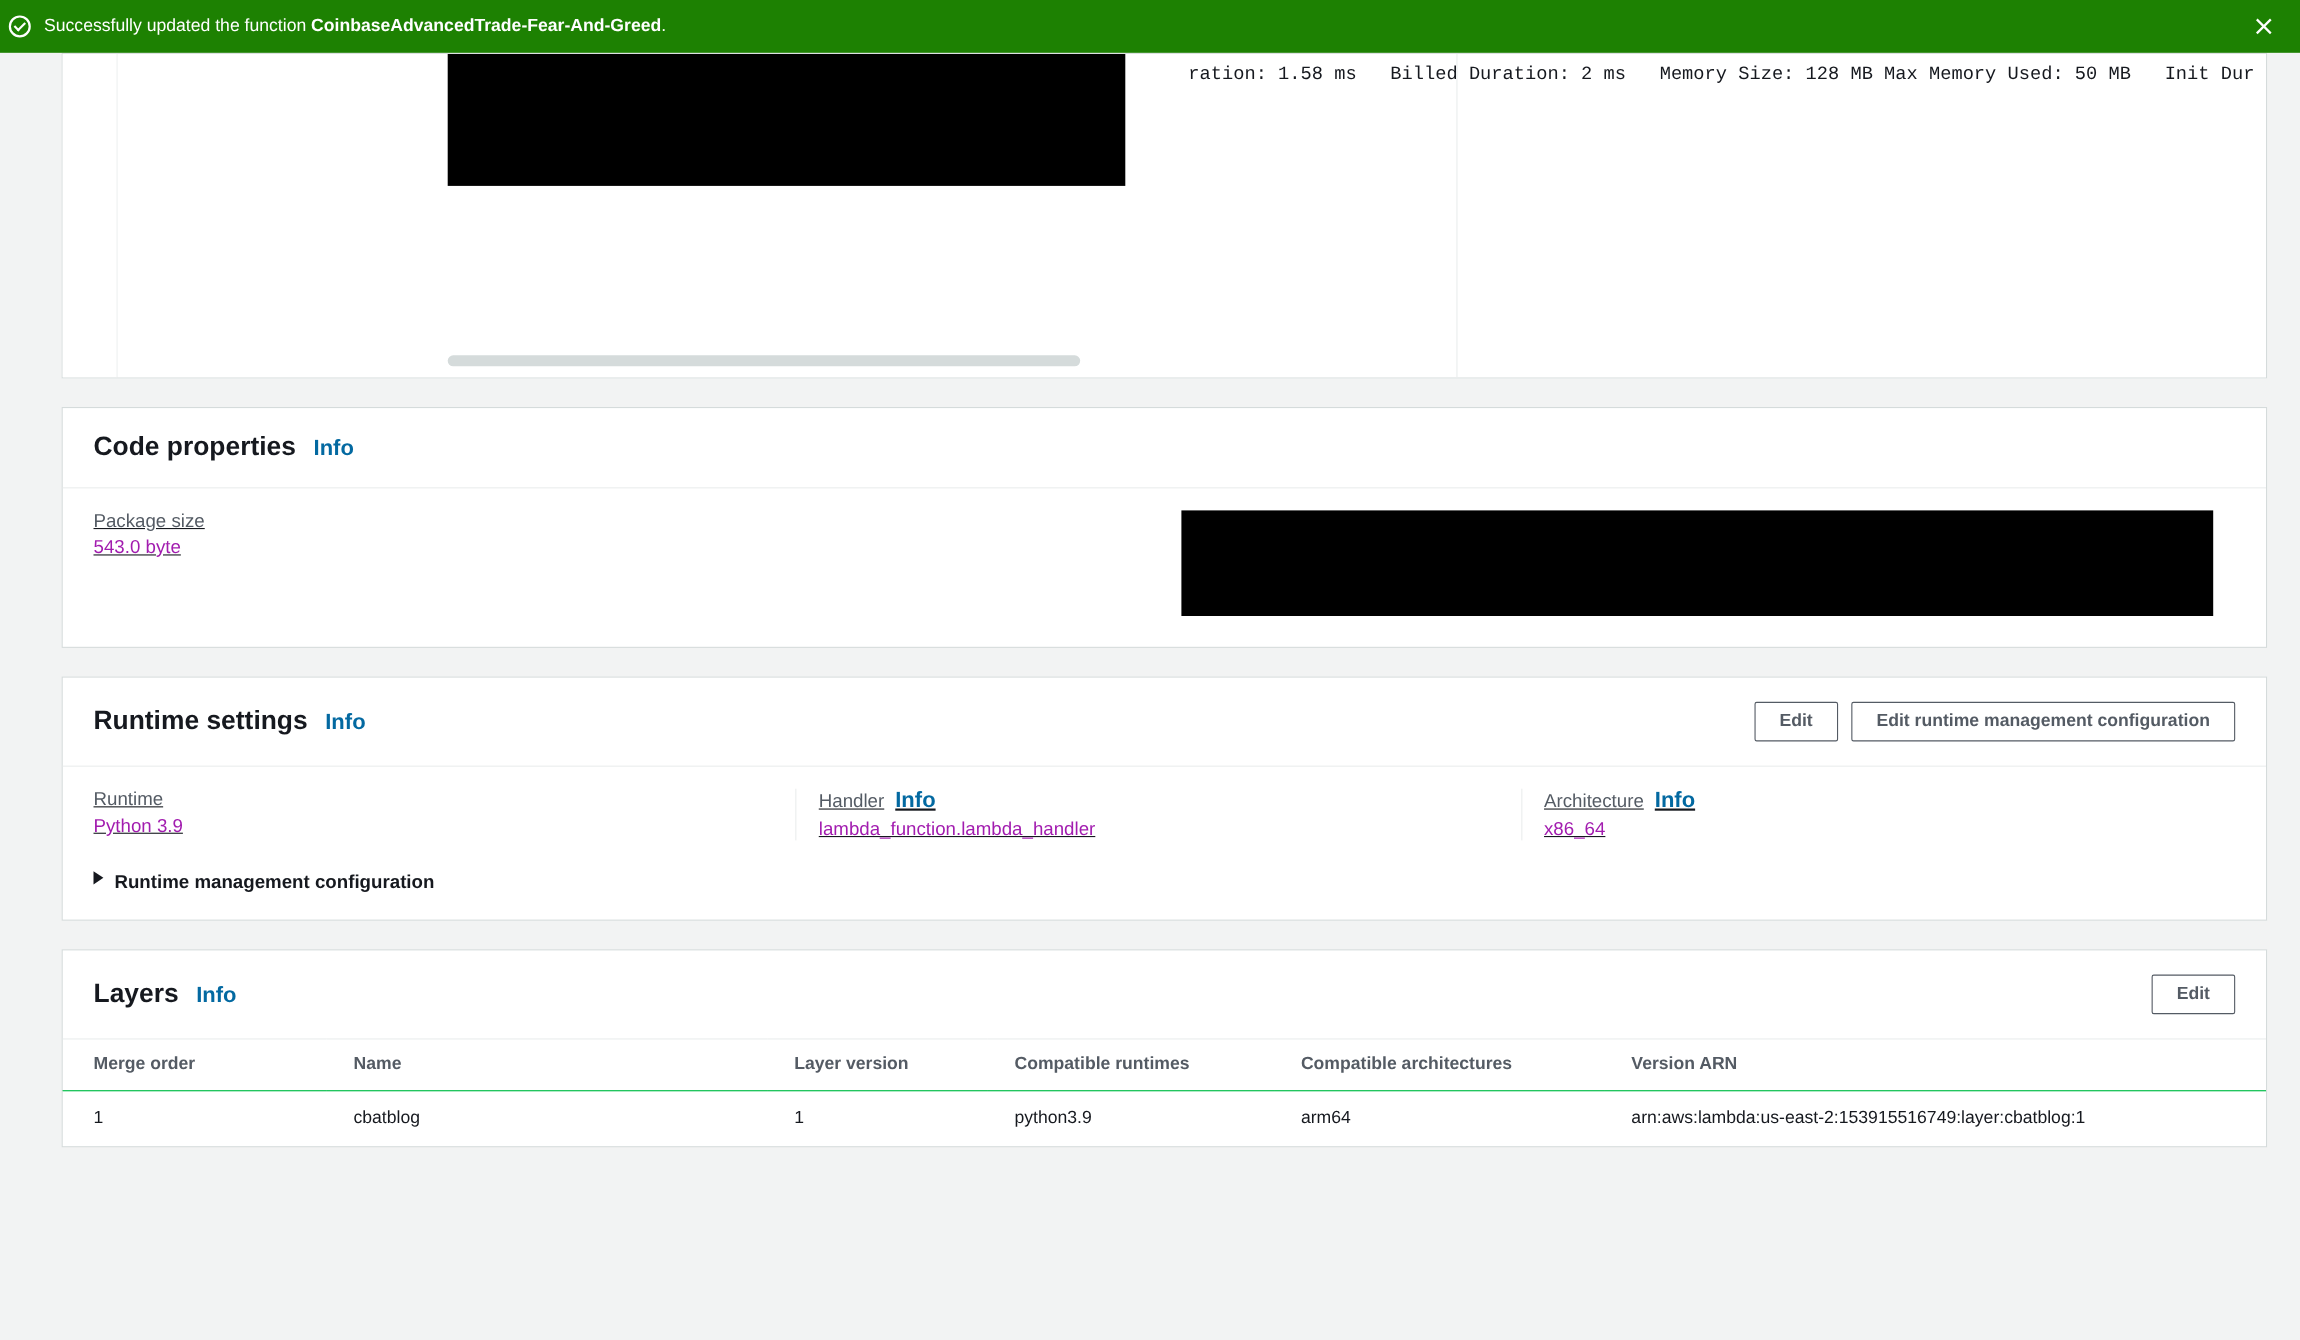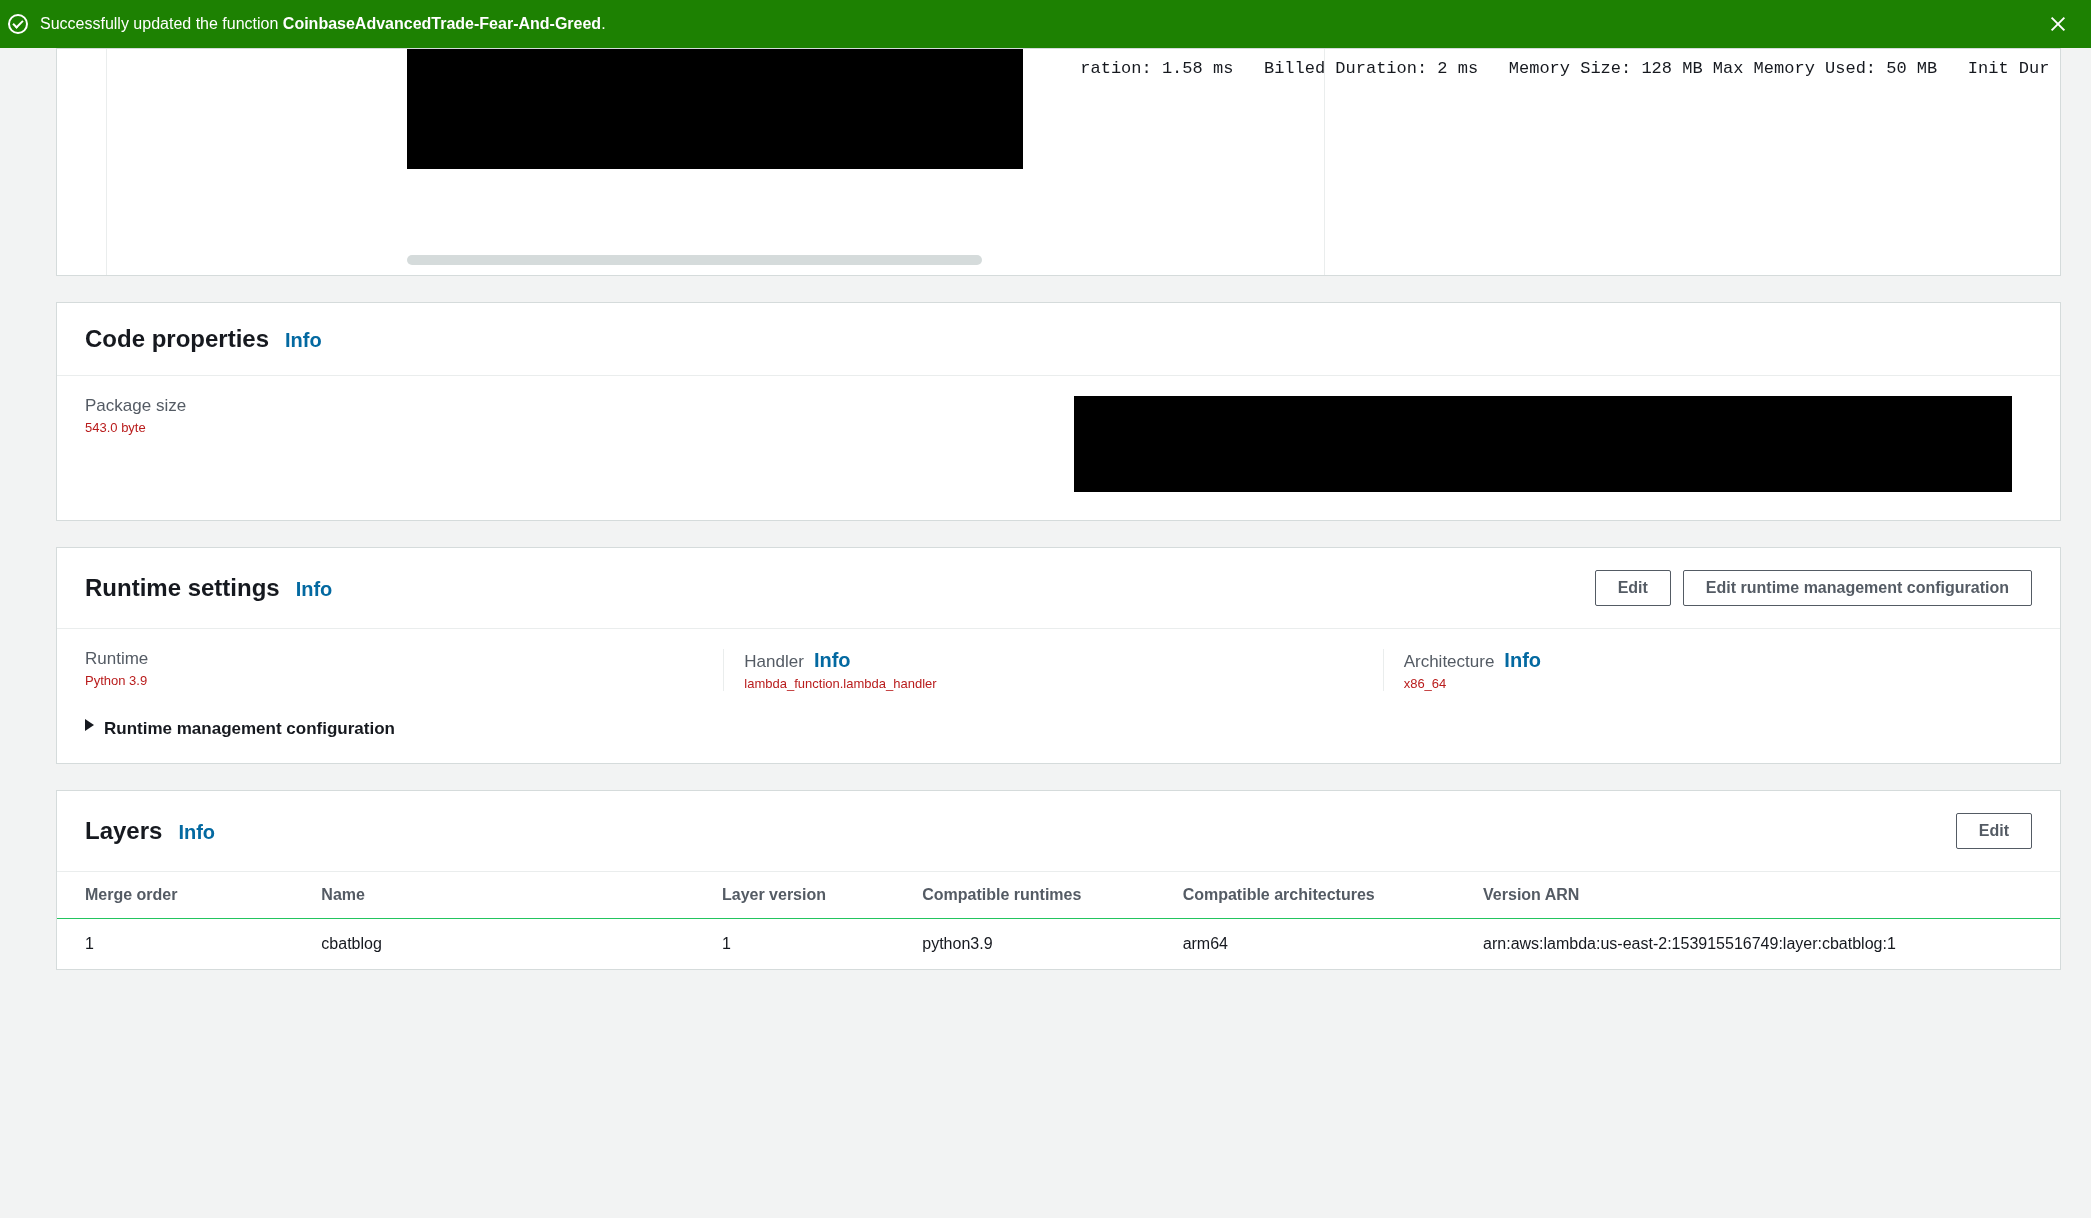--- a/index.html
+++ b/index.html
@@ -54,21 +54,21 @@
   .banner-text { font-size: 16px; }
   .banner-text .fname { font-weight: 700; }
 
   .page { padding: 0 30px 30px 56px; }
 
   .log-panel {
     background: #fff;
     border: 1px solid #d5dbdb;
     margin-bottom: 26px;
     padding: 0;
-    height: 228px;
+    height: 296px;
     display: flex;
   }
   .log-left-gutter {
     width: 50px;
     background: #fff;
     border-right: 1px solid #eaeded;
   }
   .log-body {
     flex: 1;
     position: relative;
@@ -133,25 +133,26 @@
     font-weight: 700;
     color: #545b64;
     cursor: pointer;
   }
   .btn-row { display: flex; gap: 12px; }
 
   .props-body {
     display: flex;
     padding: 20px 28px 28px 28px;
     gap: 10px;
+    text-decoration: underline;
   }
   .prop-col { flex: 1; padding-right: 20px; }
   .prop-col + .prop-col { border-left: 1px solid #eaeded; padding-left: 20px; }
   .prop-label { color: #545b64; font-size: 17px; margin-bottom: 4px; display:flex; align-items:baseline; gap:10px;}
-  .prop-value { font-size: 13px; color: #b91c1c; }
+  .prop-value { font-size: 17px; color: #a21caf; }
   .black-redact {
     background: #000;
     width: 100%;
     height: 96px;
   }
 
   .runtime-mgmt {
     padding: 0 28px 24px 28px;
     display: flex;
     align-items: flex-start;

